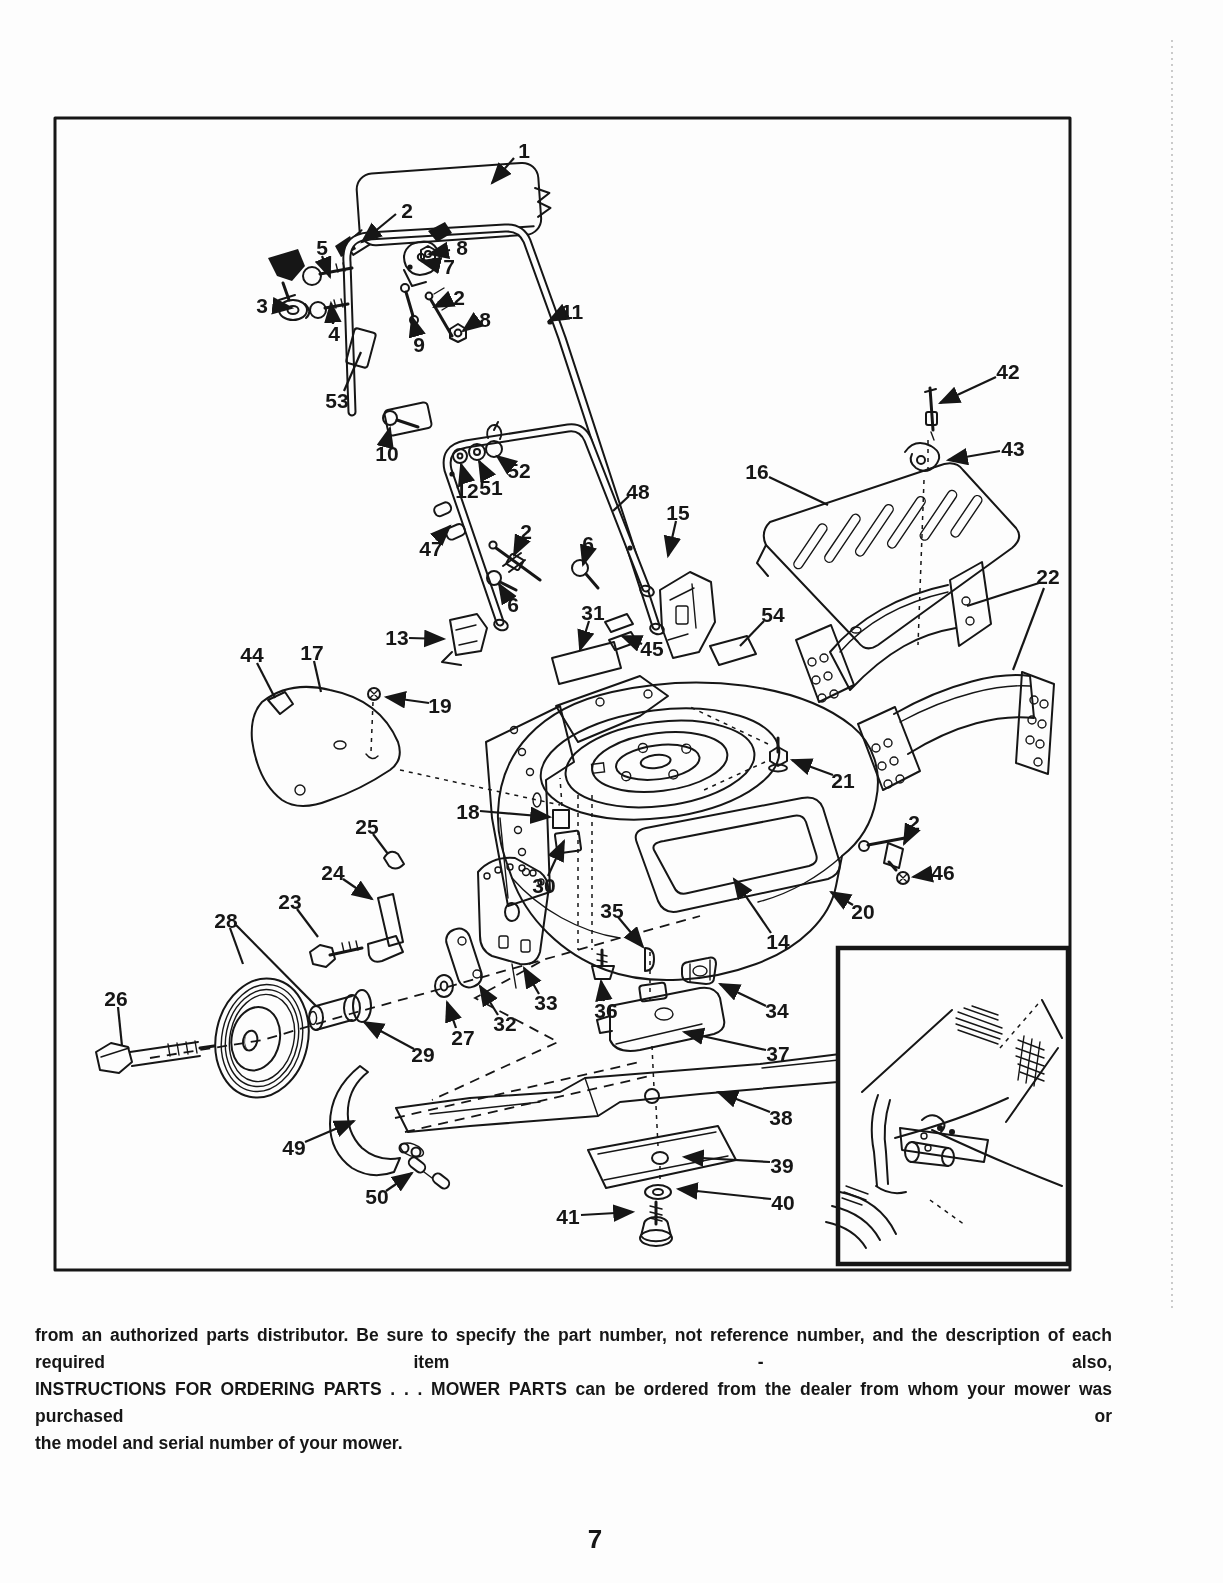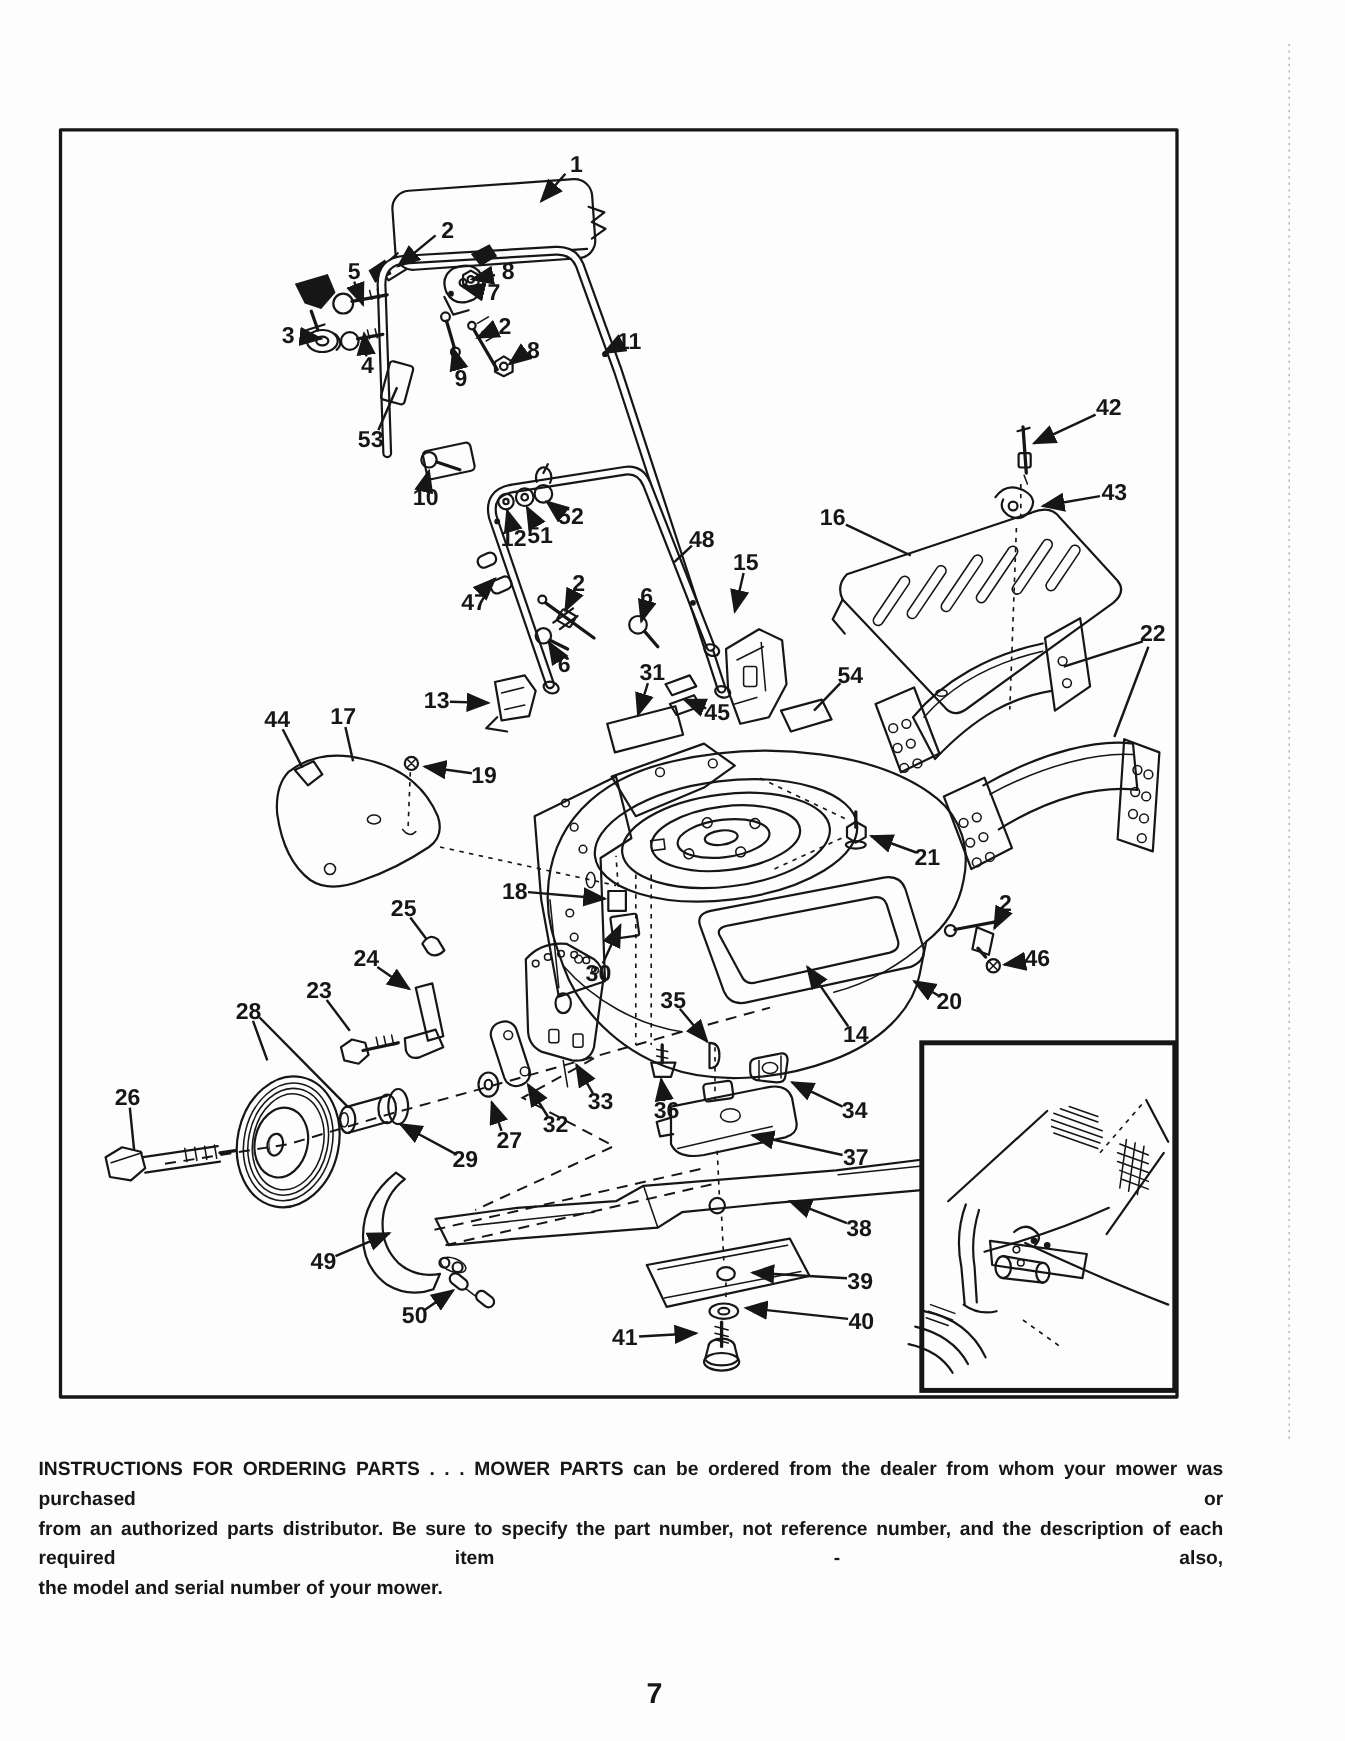--- a/index.html
+++ b/index.html
@@ -546,20 +546,20 @@
         <line x1="771" y1="933" x2="734" y2="879" class="leader" marker-end="url(#ah)"></line>
         <text x="778" y="941" class="callout">14</text>
         <line x1="911" y1="830" x2="904" y2="844" class="leader" marker-end="url(#ah)"></line>
         <text x="914" y="822" class="callout">2</text>
         <line x1="932" y1="874" x2="913" y2="877" class="leader" marker-end="url(#ah)"></line>
         <text x="943" y="872" class="callout">46</text>
       </g>
 </svg>
 
 <div id="instructions">
+  <div class="instr-line">from an authorized parts distributor. Be sure to specify the part number, not reference number, and the description of each required item - also,</div>
   <div class="instr-line">INSTRUCTIONS FOR ORDERING PARTS . . . MOWER PARTS can be ordered from the dealer from whom your mower was purchased or</div>
-  <div class="instr-line">from an authorized parts distributor. Be sure to specify the part number, not reference number, and the description of each required item - also,</div>
   <div class="instr-line last">the model and serial number of your mower.</div>
 </div>
 
 <div id="pagenum">7</div>
 
 </div>
 
 </body></html>

